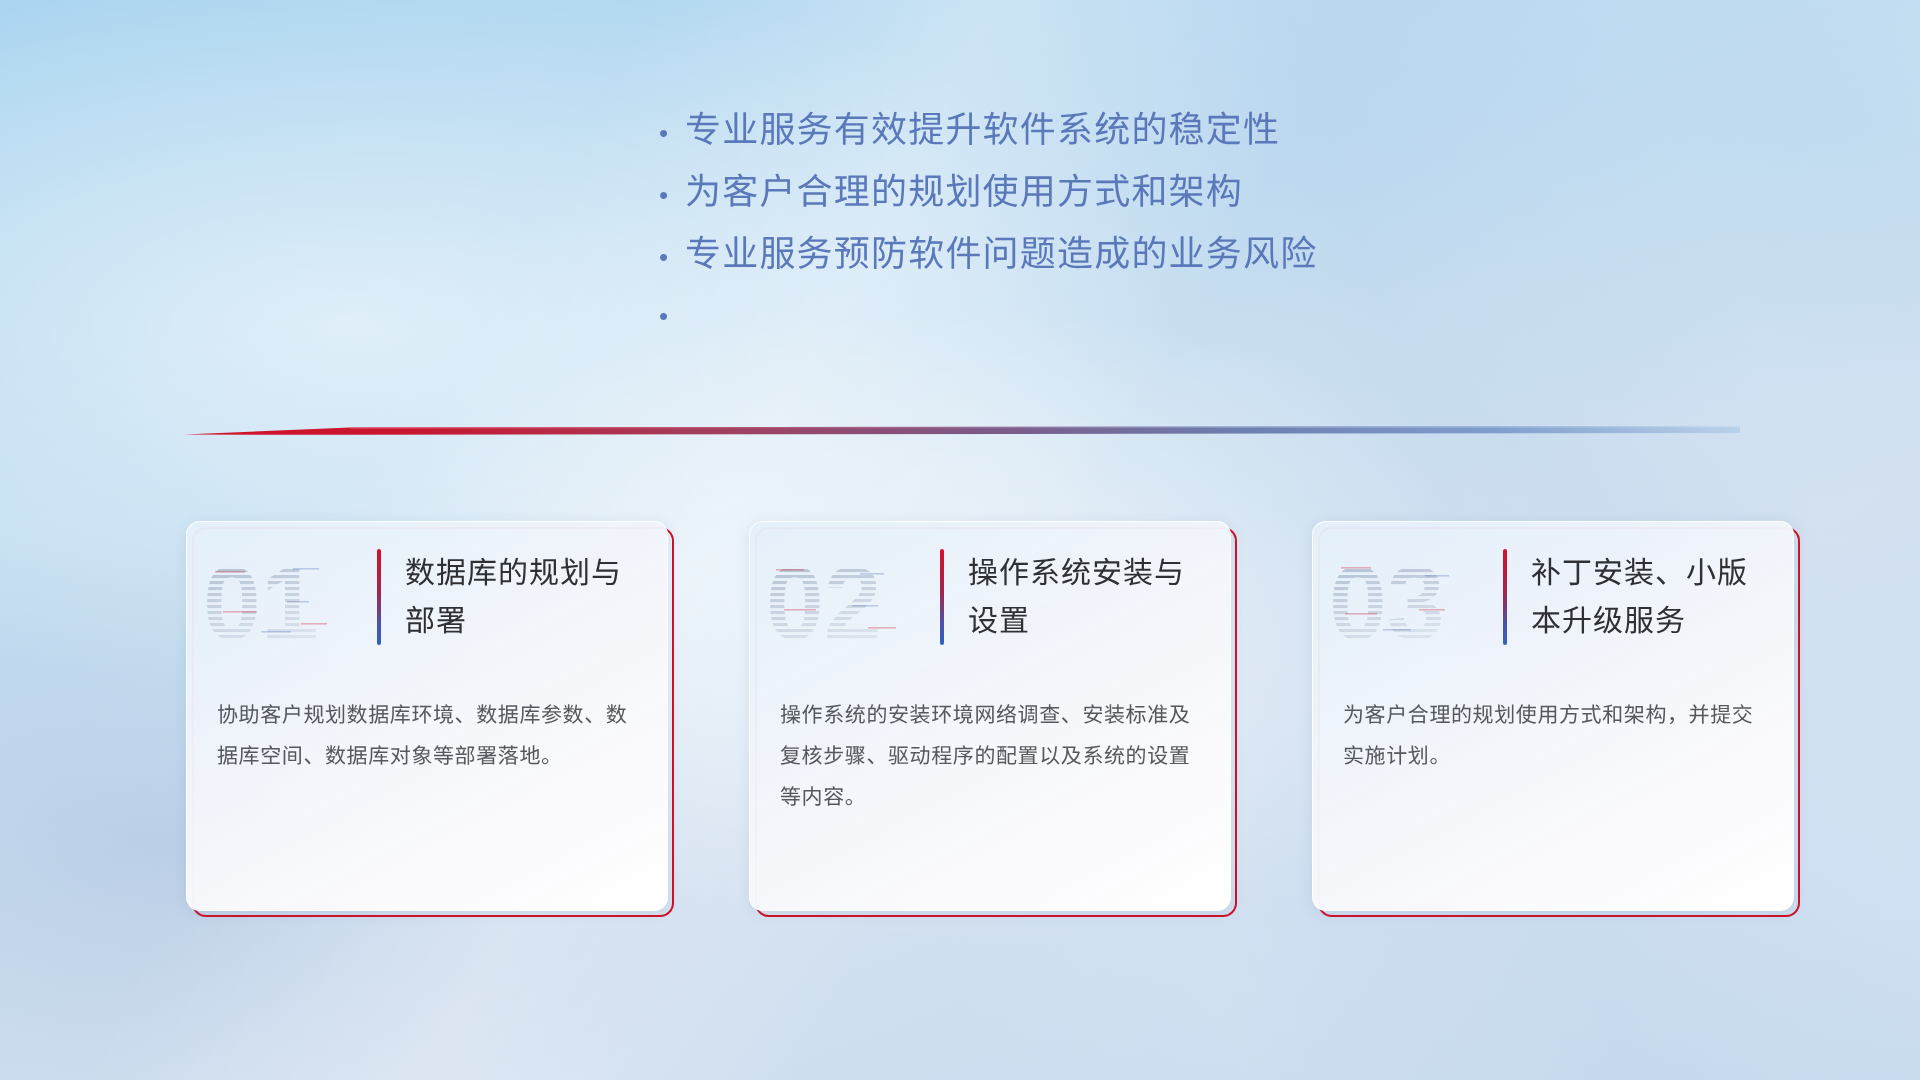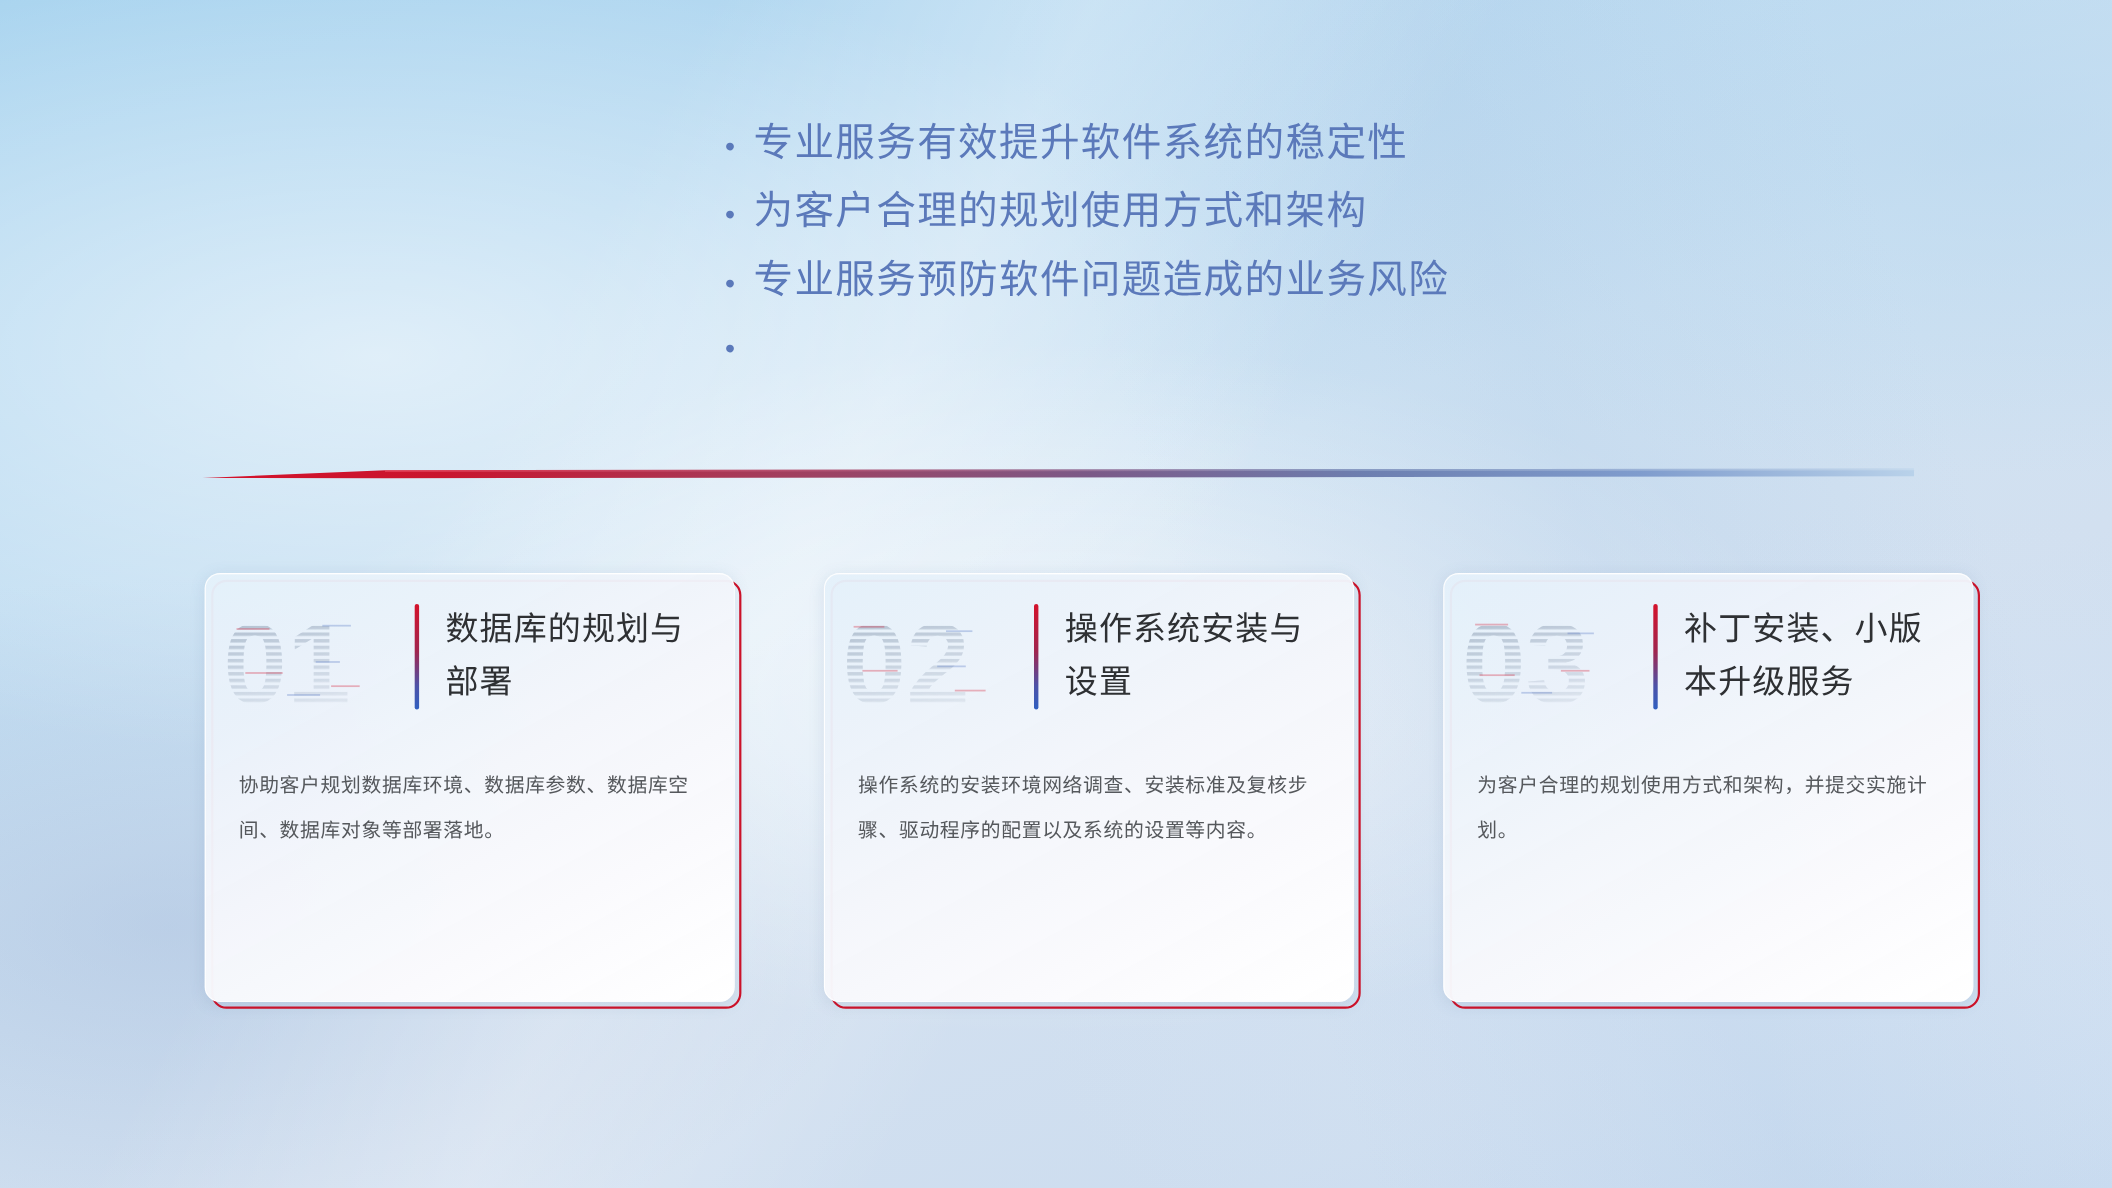--- a/index.html
+++ b/index.html
@@ -140,21 +140,21 @@
     flex:1 1 auto;
     color:#2e3033;
     font-size:30px;
     line-height:48px;
     letter-spacing:1px;
     font-weight:400;
   }
   .card-body{
     padding:22px 30px 0 30px;
     color:#55585c;
-    font-size:18px;
+    font-size:21px;
     line-height:41px;
     letter-spacing:0.6px;
     font-weight:400;
   }
 </style>
 </head>
 <body>
 
 <div id="slide">
 

